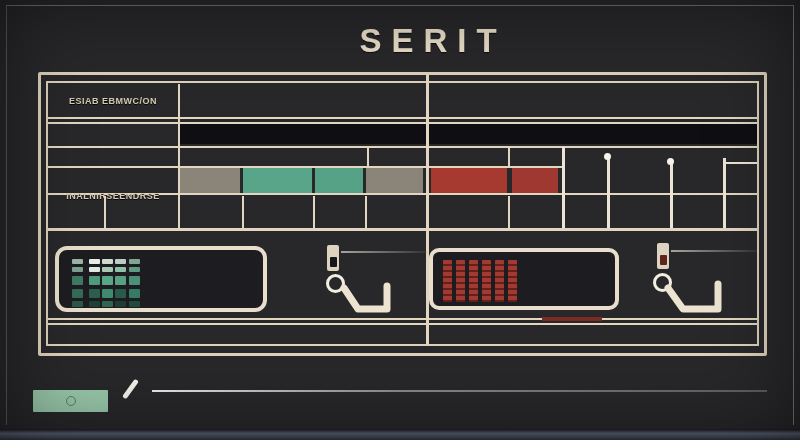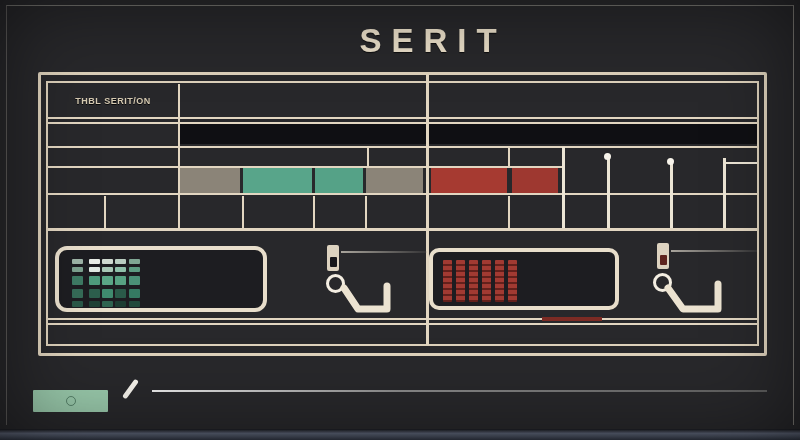--- a/index.html
+++ b/index.html
@@ -81,21 +81,22 @@
   <div class="hl" style="left:48px;top:193px;width:709px;"></div>
   <div class="hl" style="left:48px;top:228px;width:709px;height:3px;"></div>
   <div class="hl" style="left:48px;top:318px;width:709px;"></div>
   <div class="hl" style="left:48px;top:323px;width:709px;"></div>
 
   <div class="black-bar" style="background: rgb(15, 15, 19);"></div>
 
   <div class="vl" style="left:178px;top:84px;height:147px;"></div>
   <div class="vl" style="left:426px;top:74px;height:271px;width:3px;"></div>
 
-  <div class="row-label" style="top:88px;">THBL SERIT/ON</div>
+  <div class="row-label" style="top:88px;">ESIAB EBMWC/ON</div>
+  <div class="row-label" style="top:183px;">INALNIRSEENDRSE</div>
 
   <div>
       <div class="t-cell" style="left: 180px; width: 60px; background: rgb(139, 132, 120);"></div>
       <div class="t-cell" style="left: 243px; width: 69px; background: rgb(88, 165, 138);"></div>
       <div class="t-cell" style="left: 315px; width: 48px; background: rgb(85, 162, 135);"></div>
       <div class="t-cell" style="left: 366px; width: 57px; background: rgb(139, 132, 120);"></div>
       <div class="t-cell" style="left: 431px; width: 76px; background: rgb(166, 58, 49);"></div>
       <div class="t-cell" style="left: 512px; width: 46px; background: rgb(158, 56, 48);"></div>
     </div>
   <div>

